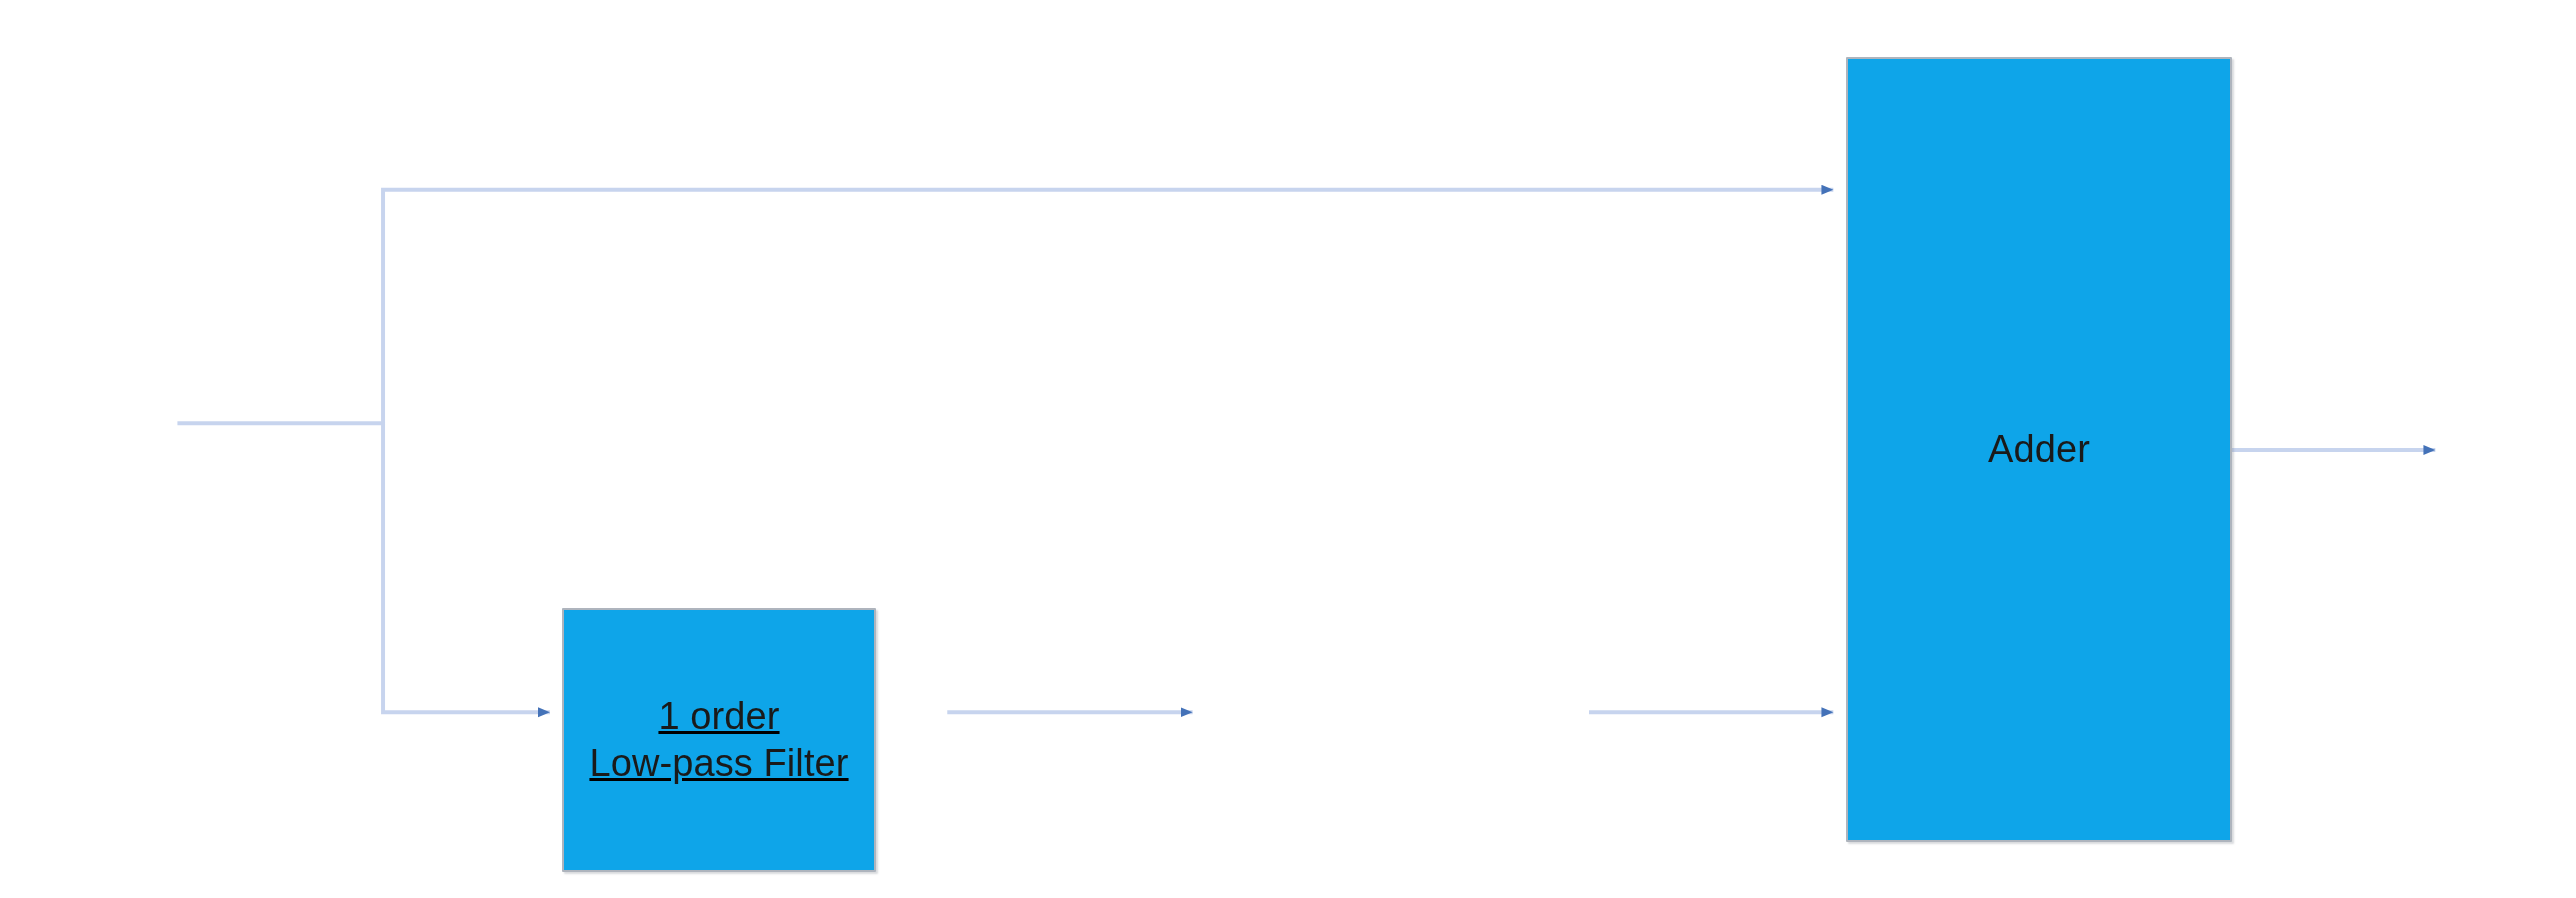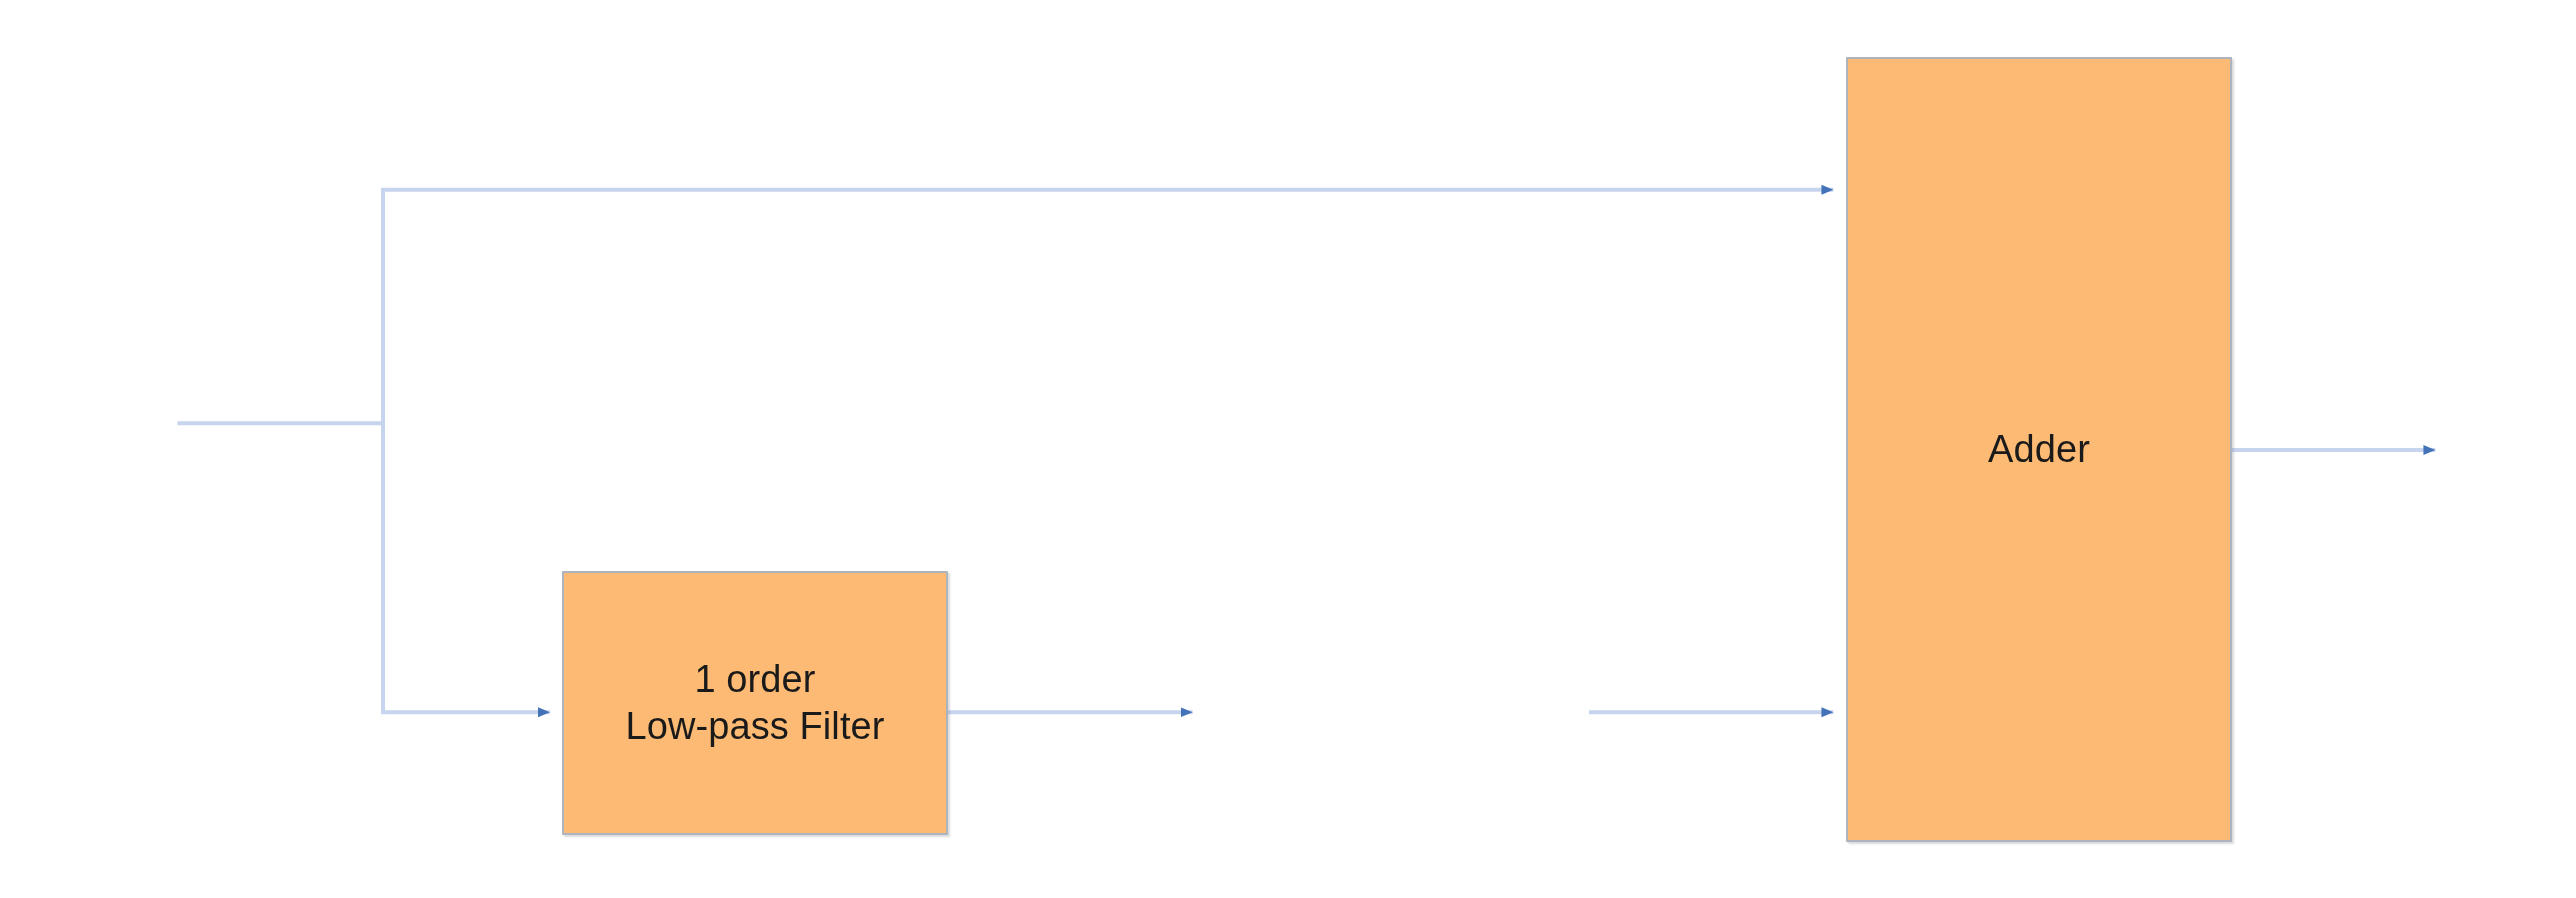--- a/index.html
+++ b/index.html
@@ -23,38 +23,38 @@
   #wire-layer {
     position: absolute;
     left: 0;
     top: 0;
     width: 2576px;
     height: 898px;
   }
   .node-box {
     position: absolute;
     box-sizing: border-box;
-    background: #fdba74;
+    background: #0ea5e9;
     border: 2px solid #aeb4bd;
     border-radius: 1px;
     box-shadow: 2px 2px 2px rgba(130,135,145,0.30);
     display: flex;
     align-items: center;
     justify-content: center;
   }
   .node-label {
     color: #1a1a1a;
     font-family: "Liberation Sans", sans-serif;
     font-size: 38px;
     line-height: 1.25;
     text-align: center;
     white-space: pre-line;
     letter-spacing: 0.1px;
   }
-  #node-lowpass  { left: 562px;  top: 571px; width: 386px; height: 264px; }
+  #node-lowpass  { left: 562px;  top: 608px; width: 314px; height: 264px; text-decoration: underline; }
   #node-scaler   { left: 1205px; top: 579px; width: 385px; height: 264px; }
   #node-adder    { left: 1846px; top: 57px;  width: 386px; height: 785px; }
 </style>
 </head>
 <body>
 
 <div id="diagram-canvas">
 
   <svg id="wire-layer" viewBox="0 0 2592 904" width="2576" height="898" xmlns="http://www.w3.org/2000/svg">
     <defs>

